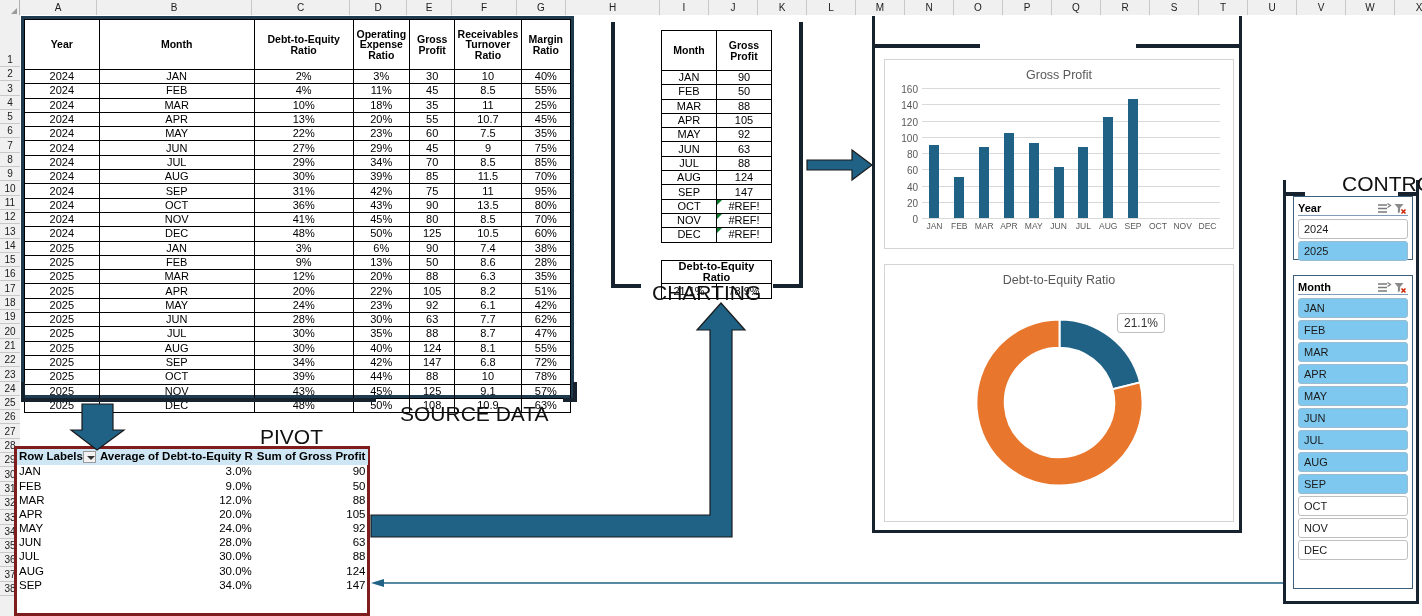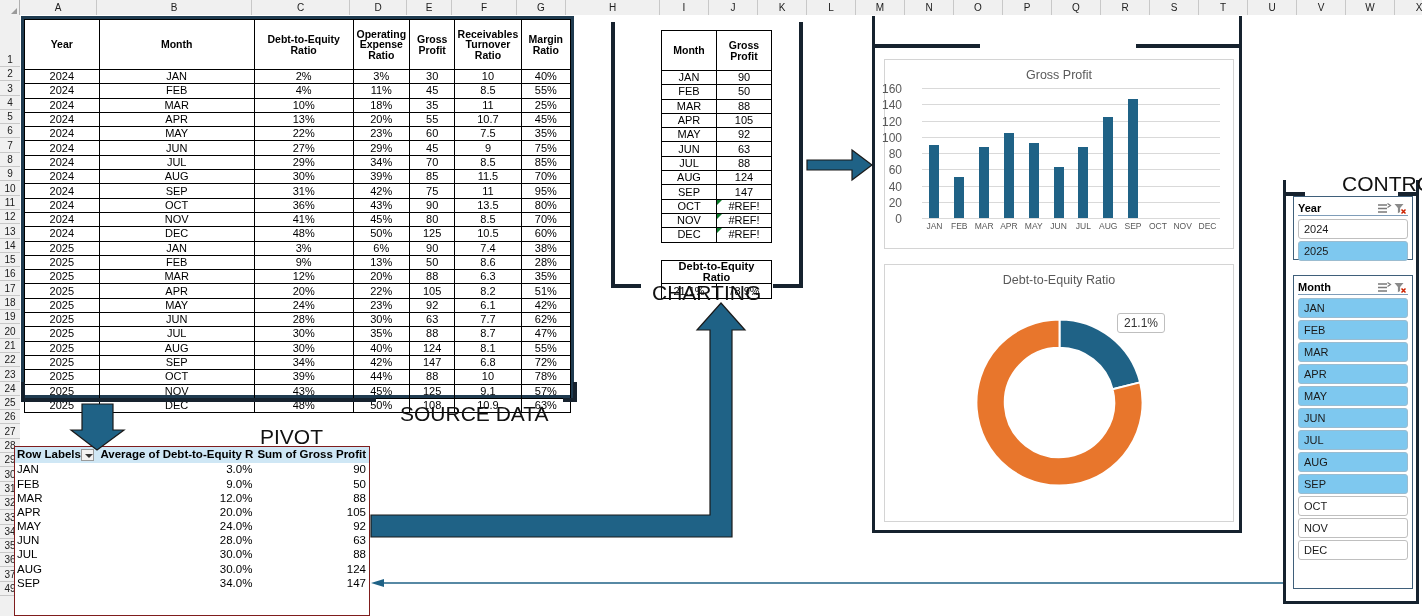--- a/index.html
+++ b/index.html
@@ -104,21 +104,21 @@
   }
   #bar-chart-card { left: 9px; top: 43px; width: 350px; height: 190px; }
   #donut-chart-card { left: 9px; top: 248px; width: 350px; height: 258px; }
   .chart-title {
     text-align: center; font-size: 12.5px; color: #595959; margin-top: 8px;
     font-family: "Liberation Sans", sans-serif;
   }
   .bar-plot { position: absolute; left: 37px; top: 28px; width: 298px; height: 130px; }
   .grid-line { position: absolute; left: 0; width: 100%; border-top: 1px solid #d9d9d9; }
   .y-tick {
-    position: absolute; right: 100%; margin-right: 20px; font-size: 12px;
+    position: absolute; right: 100%; margin-right: 4px; font-size: 10px;
     color: #595959; transform: translateY(-50%); white-space: nowrap;
   }
   .bars-row {
     position: absolute; left: 0; bottom: 0; width: 100%; height: 100%;
     display: flex; align-items: flex-end;
   }
   .bar-slot { flex: 1 1 0; display: flex; justify-content: center; align-items: flex-end; height: 100%; }
   .bar { width: 10px; background: #1f6286; }
   .x-labels {
     position: absolute; left: 37px; top: 161px; width: 298px;
@@ -151,21 +151,21 @@
   .slicer-item {
     height: 20px; line-height: 18px; border: 1px solid #bfbfbf; border-radius: 3px;
     font-size: 11px; color: #1a1a1a; padding-left: 5px; margin-bottom: 2px;
     background: #ffffff;
   }
   .slicer-item.selected { background: #7ec8ef; border-color: #9bbcd0; }
 
   
   #pivot-block {
     position: absolute; left: 14px; top: 446px; width: 356px; height: 170px;
-    border: 1px solid #7f1d1d; background: #fff;
+    border: 3px solid #7f1d1d; background: #fff;
   }
   #pivot-table { width: 100%; }
   #pivot-table td, #pivot-table th { border: none; }
   .pv-head-row { background: #cfe7f5; }
   .pv-head-row th {
     font-size: 11.5px; font-weight: bold; color: #000; height: 16px;
     text-align: left; white-space: nowrap; overflow: hidden;
   }
   .pv-head-row th.num { text-align: right; padding-right: 3px; }
   #pivot-table tbody td { height: 14.2px; font-size: 11.5px; }
@@ -252,21 +252,21 @@
         <div class="row-head" style="height: 14.3px;">28</div>
         <div class="row-head" style="height: 14.3px;">29</div>
         <div class="row-head" style="height: 14.3px;">30</div>
         <div class="row-head" style="height: 14.3px;">31</div>
         <div class="row-head" style="height: 14.3px;">32</div>
         <div class="row-head" style="height: 14.3px;">33</div>
         <div class="row-head" style="height: 14.3px;">34</div>
         <div class="row-head" style="height: 14.3px;">35</div>
         <div class="row-head" style="height: 14.3px;">36</div>
         <div class="row-head" style="height: 14.3px;">37</div>
-        <div class="row-head" style="height: 14.3px;">49</div>
+        <div class="row-head" style="height: 14.3px;">38</div>
       </div>
   </div>
 
   <div id="source-data-block">
     <table class="xl-table" id="source-table">
       <thead>
         <tr>
           <th class="c-year">Year</th>
           <th class="c-month">Month</th>
           <th class="c-de">Debt-to-Equity Ratio</th>

